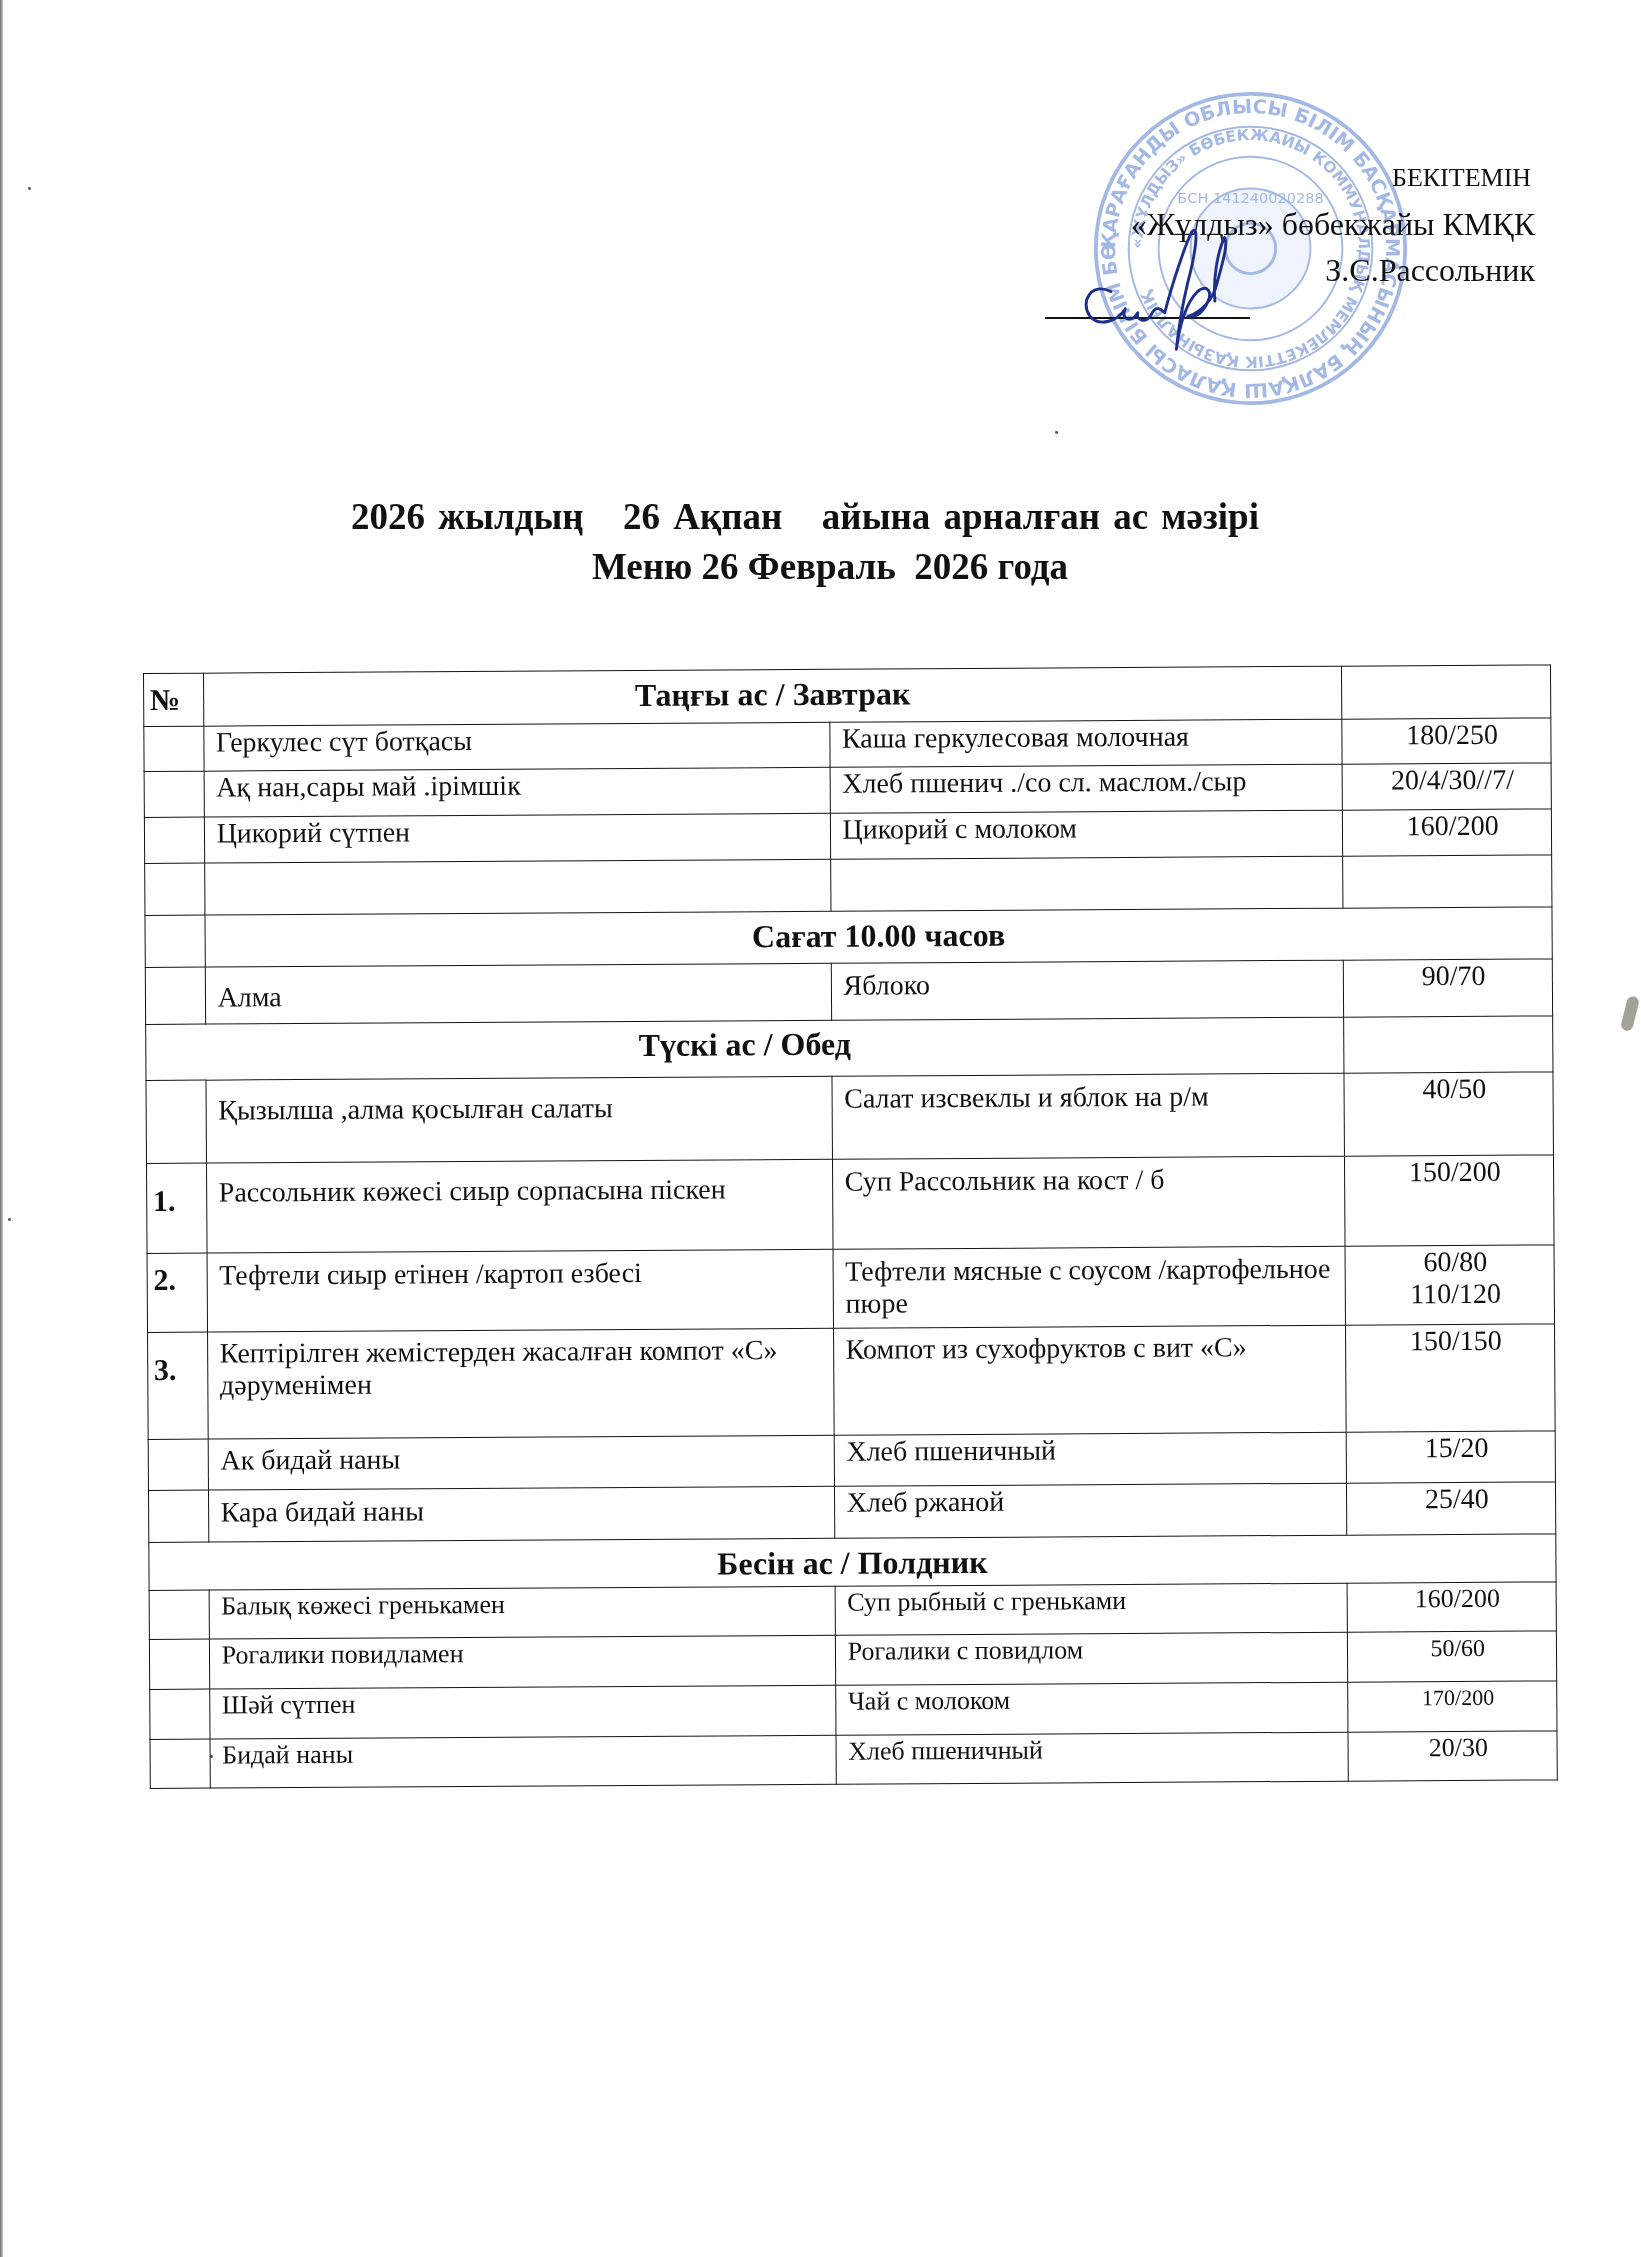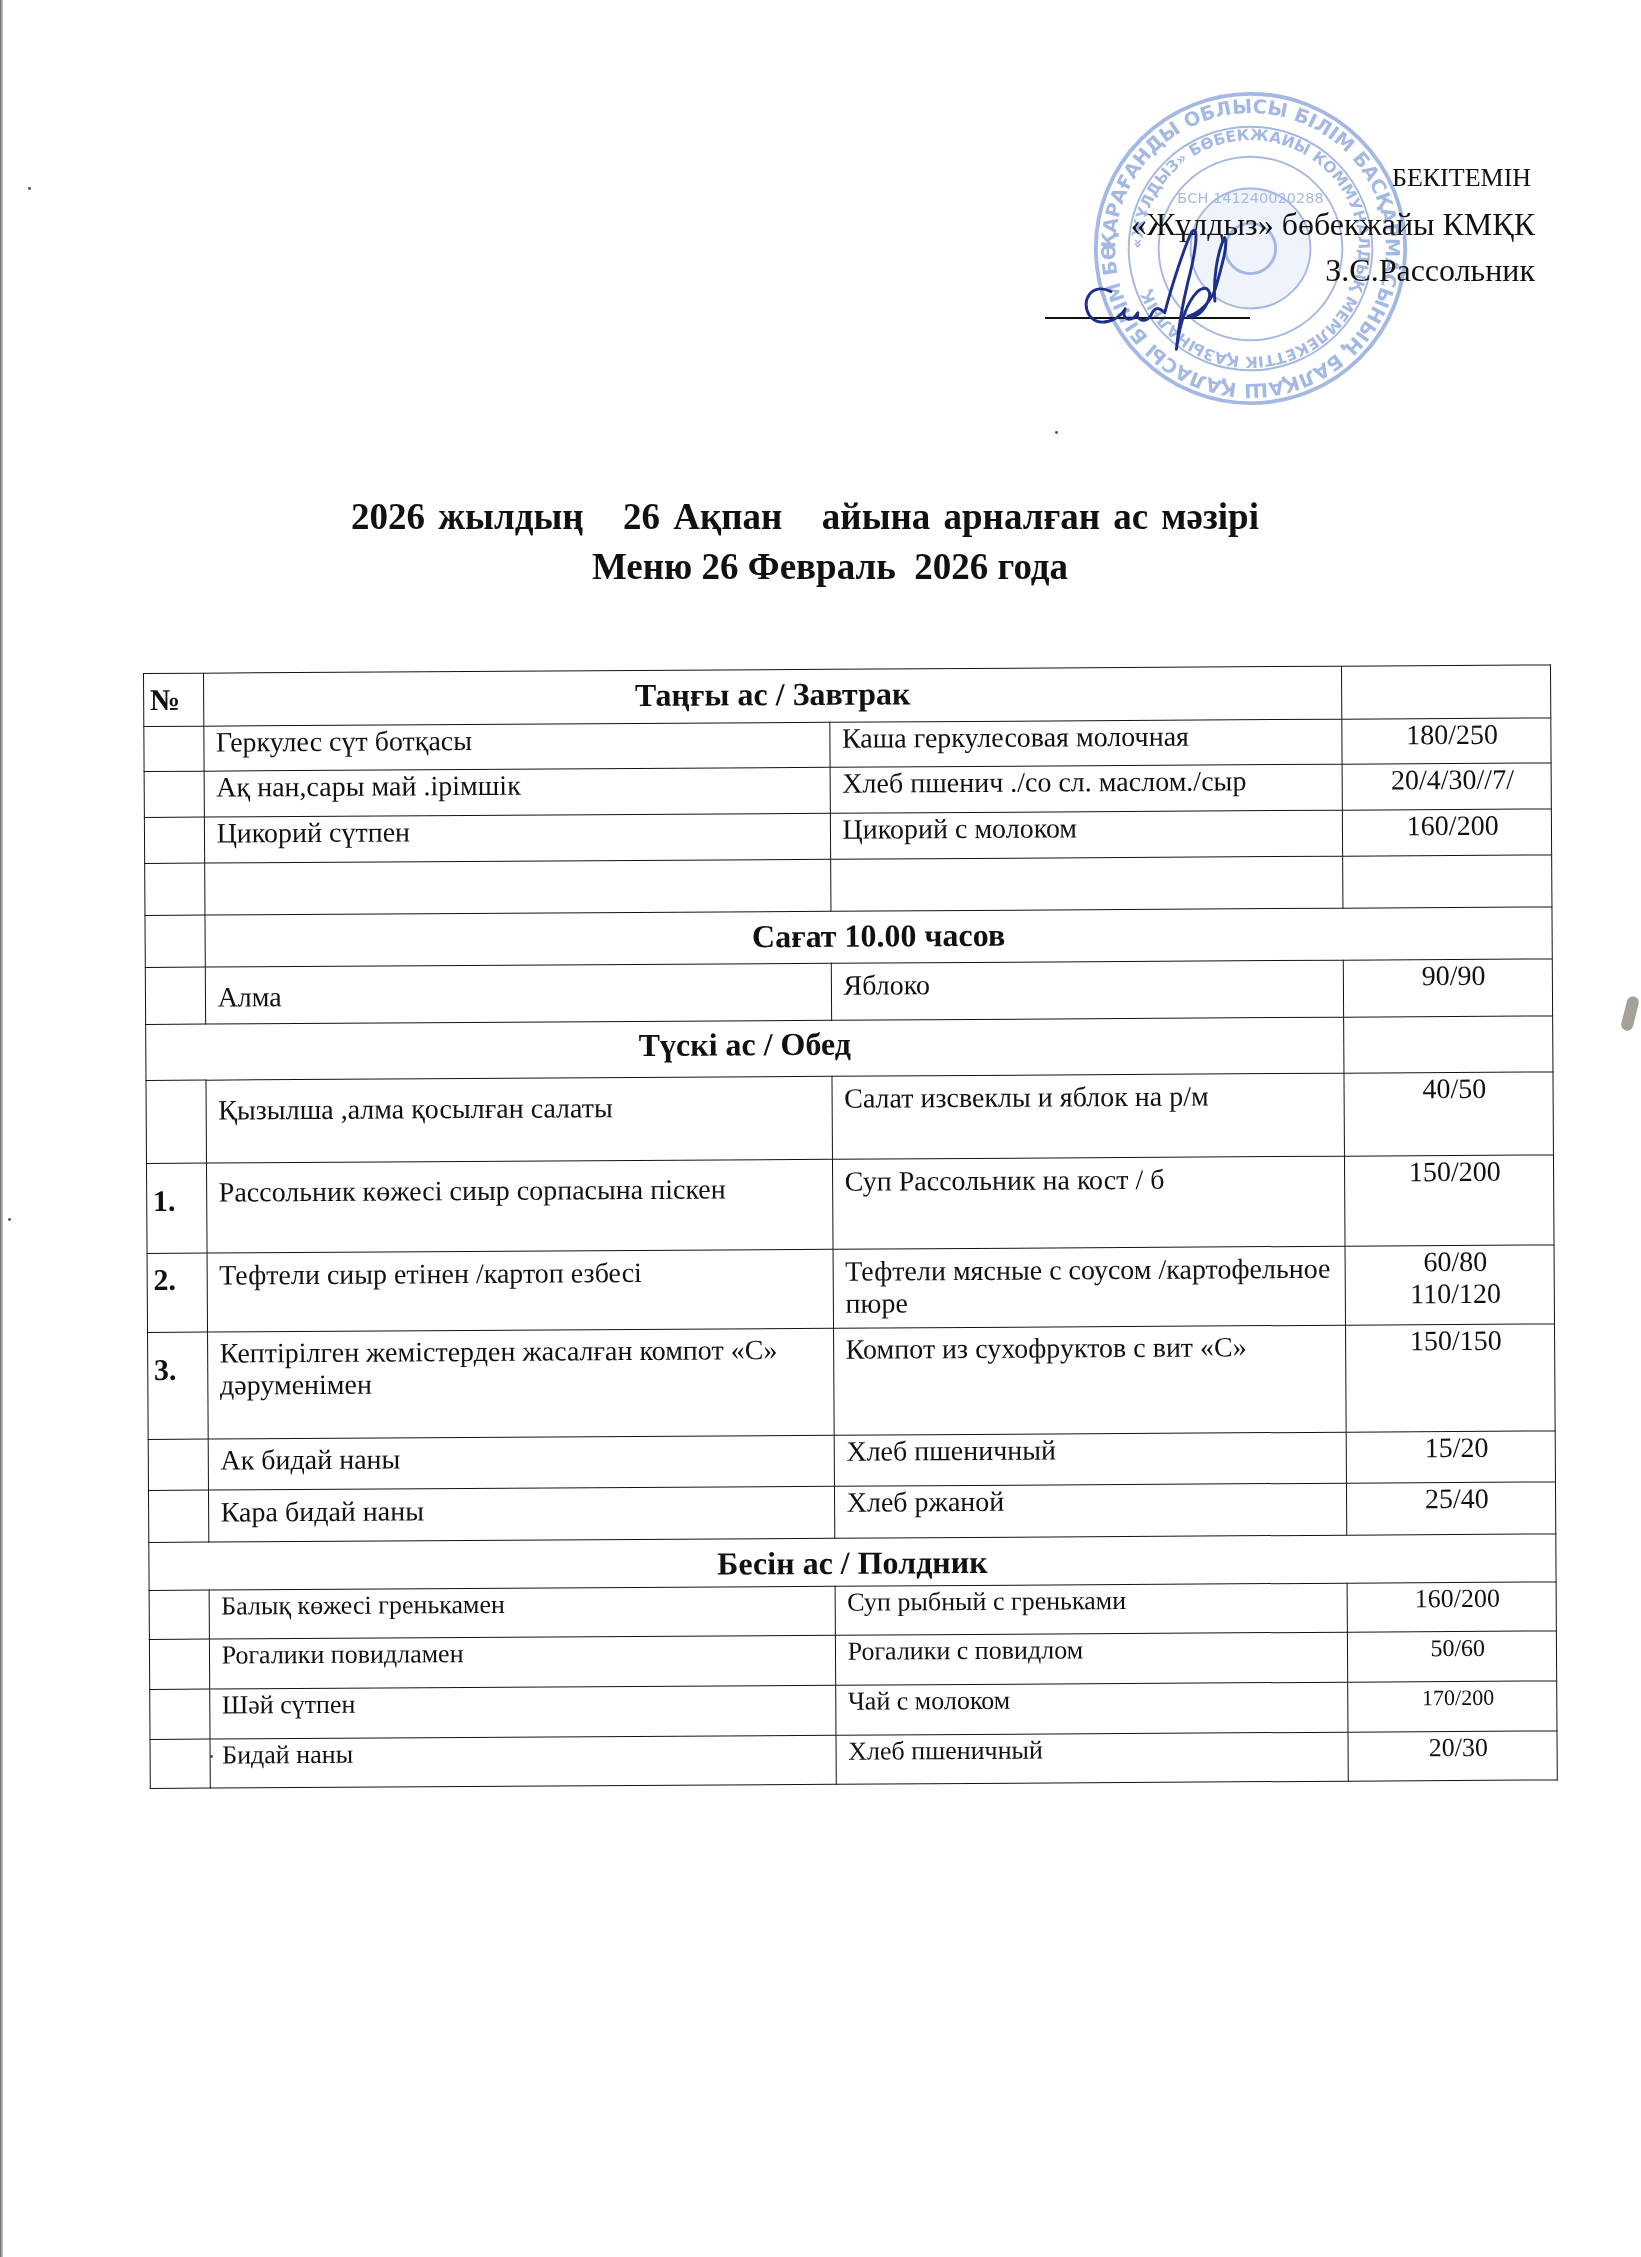--- a/index.html
+++ b/index.html
@@ -222,21 +222,21 @@
     </tr>
 
     <tr class="row-h42">
       <td class="num"></td>
       <td class="section" colspan="3">Сағат 10.00 часов</td>
     </tr>
     <tr class="row-h44">
       <td class="num"></td>
       <td class="pad-top12">Алма</td>
       <td class="pad-top6">Яблоко</td>
-      <td class="qty">90/90</td>
+      <td class="qty">90/70</td>
     </tr>
 
     <tr class="row-h50">
       <td class="section" colspan="3">Түскі ас / Обед</td>
       <td></td>
     </tr>
     <tr class="row-h70">
       <td class="num"></td>
       <td class="pad-top12">Қызылша ,алма  қосылған   салаты</td>
       <td class="pad-top6">Салат изсвеклы и яблок  на р/м</td>

